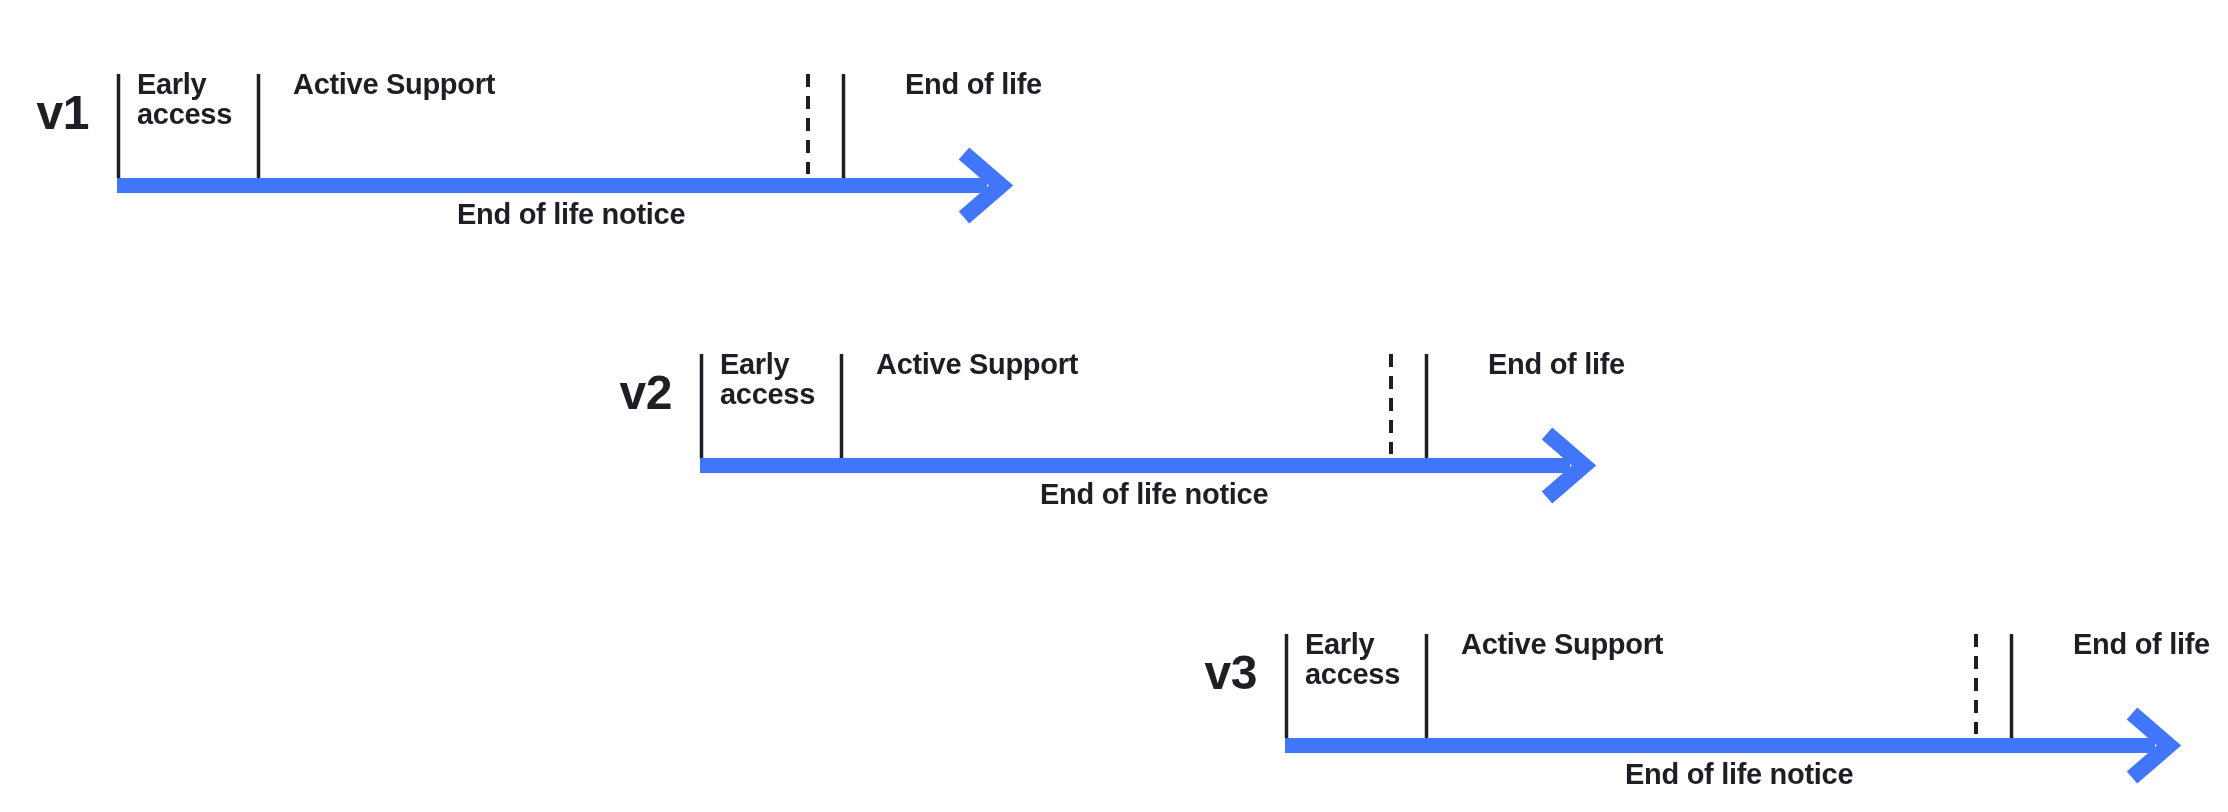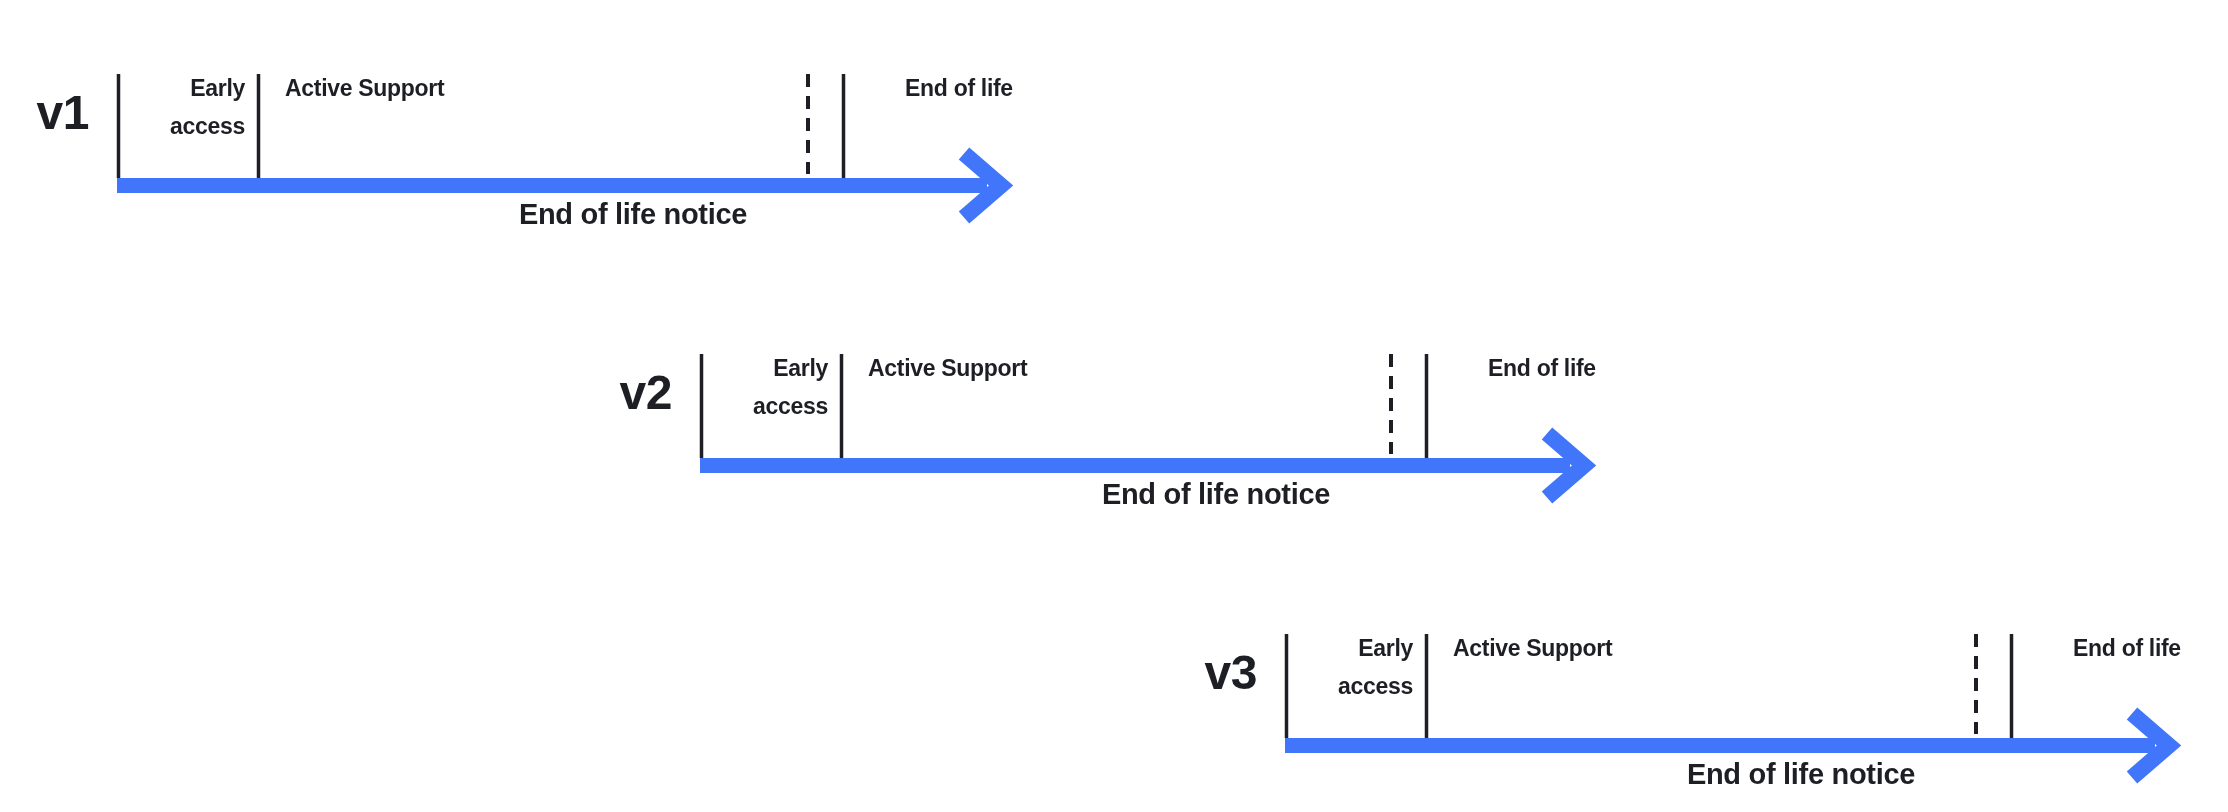--- a/index.html
+++ b/index.html
@@ -16,45 +16,44 @@
   .row { position: absolute; width: 0; height: 0; overflow: visible; }
   .row-gfx { position: absolute; left: -10px; top: 0; overflow: visible; }
   .tick    { stroke: var(--tick, #1d1f24); stroke-width: 3.5; }
   .dashed  { stroke: var(--tick, #1d1f24); stroke-width: 4; stroke-dasharray: 13 9; }
   .shaft   { fill: var(--arrow, #4276fa); }
   .chev    { fill: none; stroke: var(--arrow, #4276fa); stroke-width: 16;
              stroke-linecap: butt; stroke-linejoin: miter; stroke-miterlimit: 10; }
   .lbl {
     position: absolute;
     font-weight: 700;
-    font-size: 23px;
-    line-height: 38px;
+    font-size: 29px;
+    line-height: 30px;
     letter-spacing: -0.3px;
     white-space: nowrap;
-    text-align: right;
   }
   .lbl.wrap { white-space: normal; width: 108px; }
   .version {
     position: absolute;
     left: -158px;
     width: 130px;
     top: 15px;
     text-align: right;
     font-weight: 700;
     font-size: 48px;
     line-height: 1;
     letter-spacing: -0.5px;
   }
   .early   { left: 20px;  top: -5px; }
-  .active  { left: 168px; top: -5px; }
+  .active  { left: 176px; top: -5px; }
   .eol     { left: 788px; top: -5px; }
   .notice  {
     position: absolute;
     left: 340px; top: 125px; width: 352px;
-    text-align: center;
+    text-align: left;
     font-weight: 700;
     font-size: 29px;
     line-height: 30px;
     letter-spacing: -0.3px;
     white-space: nowrap;
   }
   .row-v1 { left: 117px;  top: 48px;  }
   .row-v2 { left: 700px;  top: 328px; }
   .row-v3 { left: 1285px; top: 608px; }
 </style>

